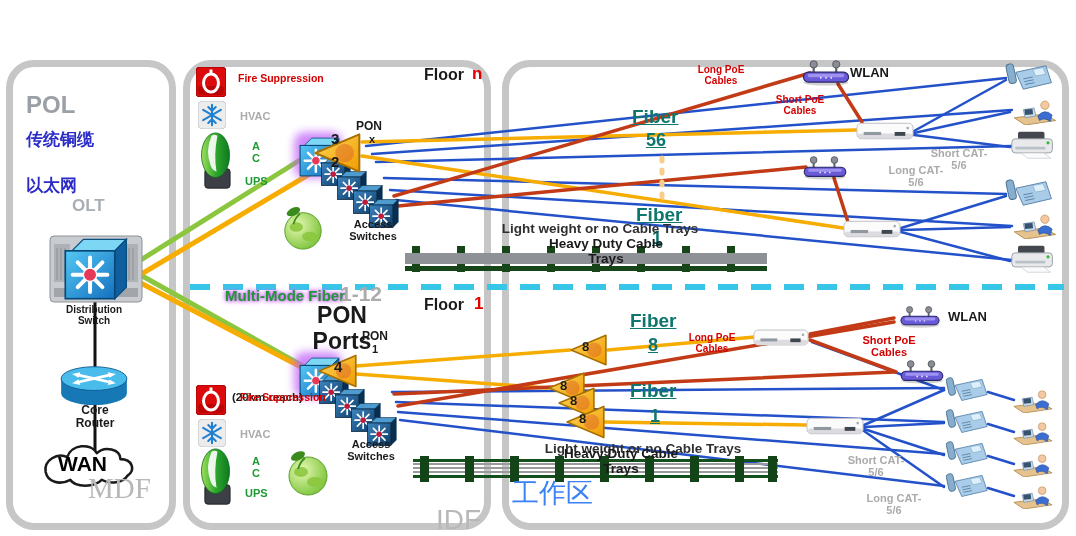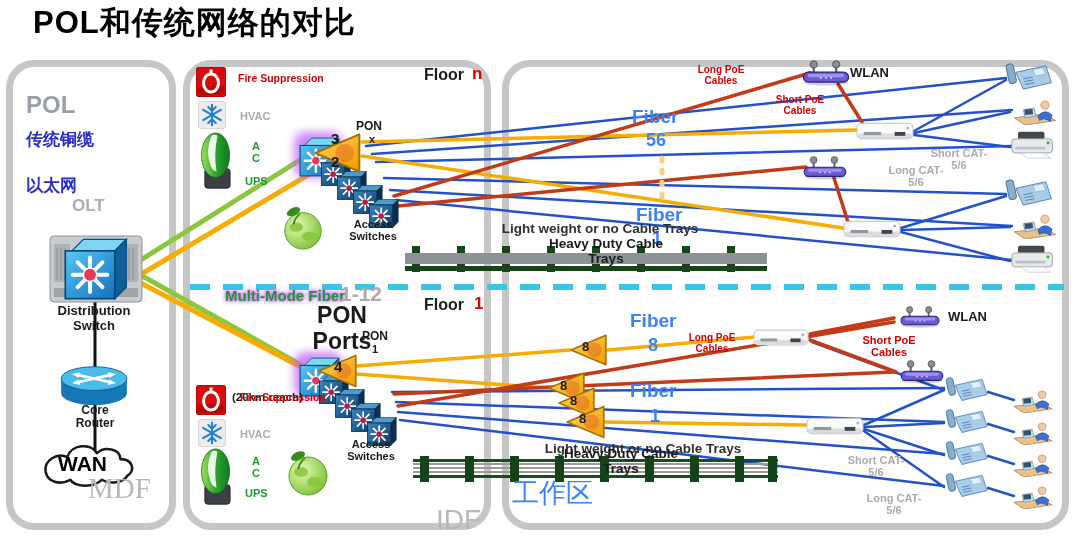--- a/index.html
+++ b/index.html
@@ -6,21 +6,21 @@
   #stage{position:relative;width:1076px;height:536px;overflow:hidden;background:#fff;
          font-family:"Liberation Sans",sans-serif;}
   .panel{position:absolute;background:#fff;border:7px solid #C6C6C6;border-radius:28px;box-sizing:border-box;}
   .lab{position:absolute;white-space:pre-wrap;line-height:1.12;}
   .c{text-align:center;}
   .b{font-weight:bold;}
   .gray{color:#ABABAB;}
   .blue-t{color:#2B2BC8;}
   .red-t{color:#D40000;}
   .green-t{color:#1E9A32;}
-  .orange-t{color:#3b82f6;}
+  .orange-t{color:#0f766e;text-decoration:underline;}
   .black-t{color:#1A1A1A;}
   .bigzone{color:#B8B8B8;font-size:29px;}
   .pglow{text-shadow:0 0 5px #CF6BF5,0 0 5px #CF6BF5,0 0 2px #CF6BF5;}
   svg{position:absolute;left:0;top:0;}
 </style>
 </head>
 <body>
 
 <div id="stage">
 
@@ -363,27 +363,26 @@
         <use href="#pd" x="1012" y="420" width="42" height="25"></use>
       <use href="#ph" x="944" y="440" width="44" height="27"></use>
         <use href="#pd" x="1012" y="452" width="42" height="25"></use>
       <use href="#ph" x="944" y="472" width="44" height="27"></use>
         <use href="#pd" x="1012" y="484" width="42" height="25"></use>
     </g>
 
     <line x1="190" y1="287" x2="1064" y2="287" stroke="#38C6E8" stroke-width="6" stroke-dasharray="20 13"></line>
   </svg>
 
-  <div class="lab b" style="left:33px;top:6px;font-size:31px;color:#000;letter-spacing:1px;font-weight:600;">POL和传统网络的对比</div>
 
   <div class="lab b" style="left:26px;top:92px;font-size:24px;color:#9AA0A6;">POL</div>
   <div class="lab b blue-t" style="left:26px;top:130px;font-size:17px;">传统铜缆</div>
   <div class="lab b blue-t" style="left:26px;top:176px;font-size:17px;">以太网</div>
   <div class="lab b" style="left:72px;top:196px;font-size:17px;color:#A8AEB4;">OLT</div>
-  <div class="lab b c black-t" style="left:52px;top:304px;width:84px;font-size:13px;">Distribution Switch</div>
+  <div class="lab b c black-t" style="left:52px;top:304px;width:84px;font-size:10px;">Distribution Switch</div>
   <div class="lab b c black-t" style="left:66px;top:404px;width:58px;font-size:12px;">Core Router</div>
   <div class="lab b" style="left:58px;top:452px;font-size:21px;color:#000;">WAN</div>
   <div class="lab bigzone" style="left:88px;top:472px;font-family:Liberation Serif, serif;">MDF</div>
 
   <div class="lab b red-t" style="left:238px;top:73px;font-size:10.5px;">Fire Suppression</div>
   <div class="lab b gray" style="left:240px;top:110px;font-size:11px;">HVAC</div>
   <div class="lab b green-t" style="left:252px;top:140px;width:14px;font-size:11px;">A C</div>
   <div class="lab b green-t" style="left:245px;top:175px;font-size:11px;">UPS</div>
   <div class="lab b black-t" style="left:356px;top:120px;font-size:12px;">PON</div>
   <div class="lab b black-t" style="left:369px;top:133px;font-size:11px;">x</div>

